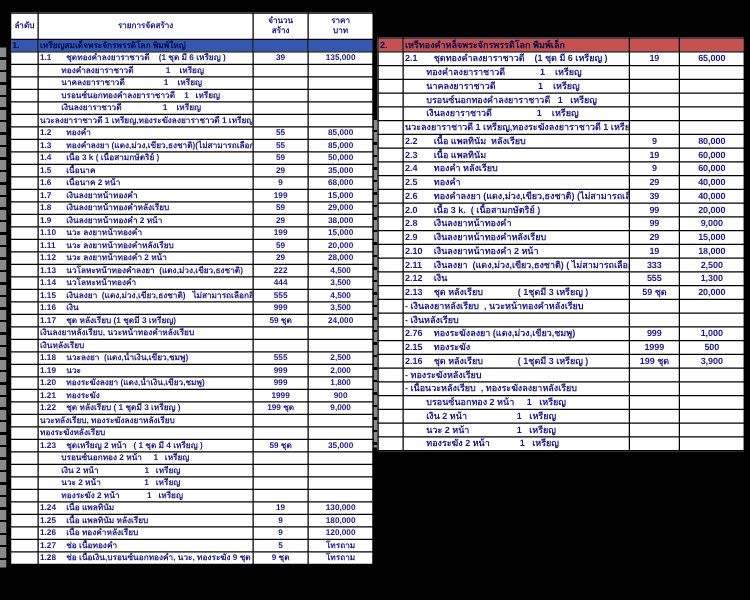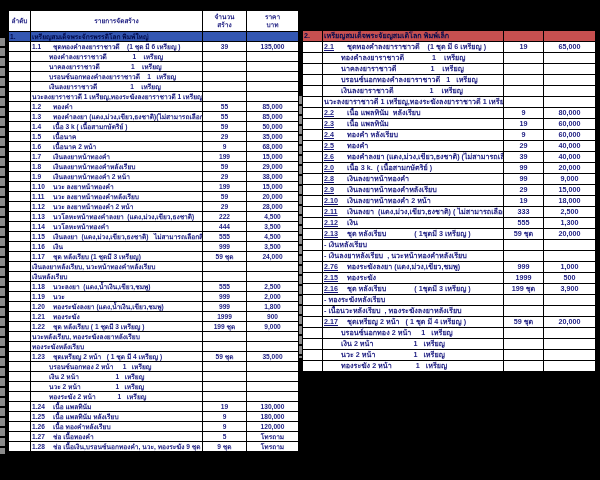--- a/index.html
+++ b/index.html
@@ -13,21 +13,21 @@
   th,td{border:1px solid #000;color:#1c1c80;overflow:hidden;padding:0 1px;vertical-align:middle;}
   th{font-size:6.5px;line-height:8px;text-align:center;padding:2px 0;background:#fff;}
   #sheet1 td{font-size:6.6px;line-height:9px;height:9px;}
   #sheet2 td{font-size:7.2px;line-height:10px;height:10px;}
   #sheet1 col:nth-child(1){width:22px;} #sheet1 col:nth-child(2){width:172px;}
   #sheet1 col:nth-child(3){width:44px;} #sheet1 col:nth-child(4){width:52px;}
   #sheet2 col:nth-child(1){width:20px;} #sheet2 col:nth-child(2){width:181px;}
   #sheet2 col:nth-child(3){width:40px;} #sheet2 col:nth-child(4){width:52px;}
   td.desc{white-space:pre;}
   span.rn{display:inline-block;width:21px;}
-  #sheet2 span.rn{width:23px;text-decoration:underline;}
+  #sheet2 span.rn{width:23px;}
   td.qty,td.price{text-align:center;}
   tr.sub td{border-top:none;}
   td.desc.i1{padding-left:18px;}
   tr.title td{color:#000a4d;}
   #sheet1 tr.title td{background:var(--t1bg,#3457b2);}
   #sheet2 tr.title td{background:var(--t2bg,#c75050);}
   .edge{position:absolute;width:5px;
         background:repeating-linear-gradient(to bottom,#8a8a8a 0 8px,#000 8px 10px);}
   #edge-left{left:0;top:38px;height:416px;}
   #edge-mid{left:298px;top:96px;width:4px;height:262px;}
@@ -315,21 +315,21 @@
   <table>
     <colgroup>
         <col>
         <col>
         <col>
         <col>
       </colgroup>
     <tbody id="tb2">
         <tr class="title">
           <td class="no">2.</td>
-          <td class="desc">เหรียญสมเด็จพระจัยญสมเดิโลก พิมพ์เล็ก</td>
+          <td class="desc">เหรีทองคำหล็จพระจักรพรรดิโลก พิมพ์เล็ก</td>
           <td class="qty"></td>
           <td class="price"></td>
         </tr>
         <tr>
           <td class="no"></td>
           <td class="desc"><span class="rn">2.1</span>ชุดทองคำลงยาราชาวดี    (1 ชุด มี 6 เหรียญ )</td>
           <td class="qty">19</td>
           <td class="price">65,000</td>
         </tr>
         <tr class="sub">
@@ -429,27 +429,27 @@
           <td class="price">1,300</td>
         </tr>
         <tr>
           <td class="no"></td>
           <td class="desc"><span class="rn">2.13</span>ชุด หลังเรียบ              ( 1ชุดมี 3 เหรียญ )</td>
           <td class="qty">59 ชุด</td>
           <td class="price">20,000</td>
         </tr>
         <tr class="sub">
           <td class="no"></td>
+          <td class="desc">- เงินลงยาหลังเรียบ  , นวะหน้าทองคำหลังเรียบ</td>
+          <td class="qty"></td>
+          <td class="price"></td>
+        </tr>
+        <tr class="sub">
+          <td class="no"></td>
           <td class="desc">- เงินหลังเรียบ</td>
-          <td class="qty"></td>
-          <td class="price"></td>
-        </tr>
-        <tr class="sub">
-          <td class="no"></td>
-          <td class="desc">- เงินลงยาหลังเรียบ  , นวะหน้าทองคำหลังเรียบ</td>
           <td class="qty"></td>
           <td class="price"></td>
         </tr>
         <tr>
           <td class="no"></td>
           <td class="desc"><span class="rn">2.76</span>ทองระฆังลงยา (แดง,ม่วง,เขียว,ชมพู)</td>
           <td class="qty">999</td>
           <td class="price">1,000</td>
         </tr>
         <tr>
@@ -468,26 +468,20 @@
           <td class="no"></td>
           <td class="desc">- ทองระฆังหลังเรียบ</td>
           <td class="qty"></td>
           <td class="price"></td>
         </tr>
         <tr class="sub">
           <td class="no"></td>
           <td class="desc">- เนื้อนวะหลังเรียบ  , ทองระฆังลงยาหลังเรียบ</td>
           <td class="qty"></td>
           <td class="price"></td>
-        </tr>
-        <tr>
-          <td class="no"></td>
-          <td class="desc"><span class="rn">2.17</span>ชุดเหรียญ 2 หน้า   ( 1 ชุด มี 4 เหรียญ )</td>
-          <td class="qty">59 ชุด</td>
-          <td class="price">20,000</td>
         </tr>
         <tr class="sub">
           <td class="no"></td>
           <td class="desc i1">บรอนซ์นอกทอง 2 หน้า     1   เหรียญ</td>
           <td class="qty"></td>
           <td class="price"></td>
         </tr>
         <tr class="sub">
           <td class="no"></td>
           <td class="desc i1">เงิน 2 หน้า                    1   เหรียญ</td>

